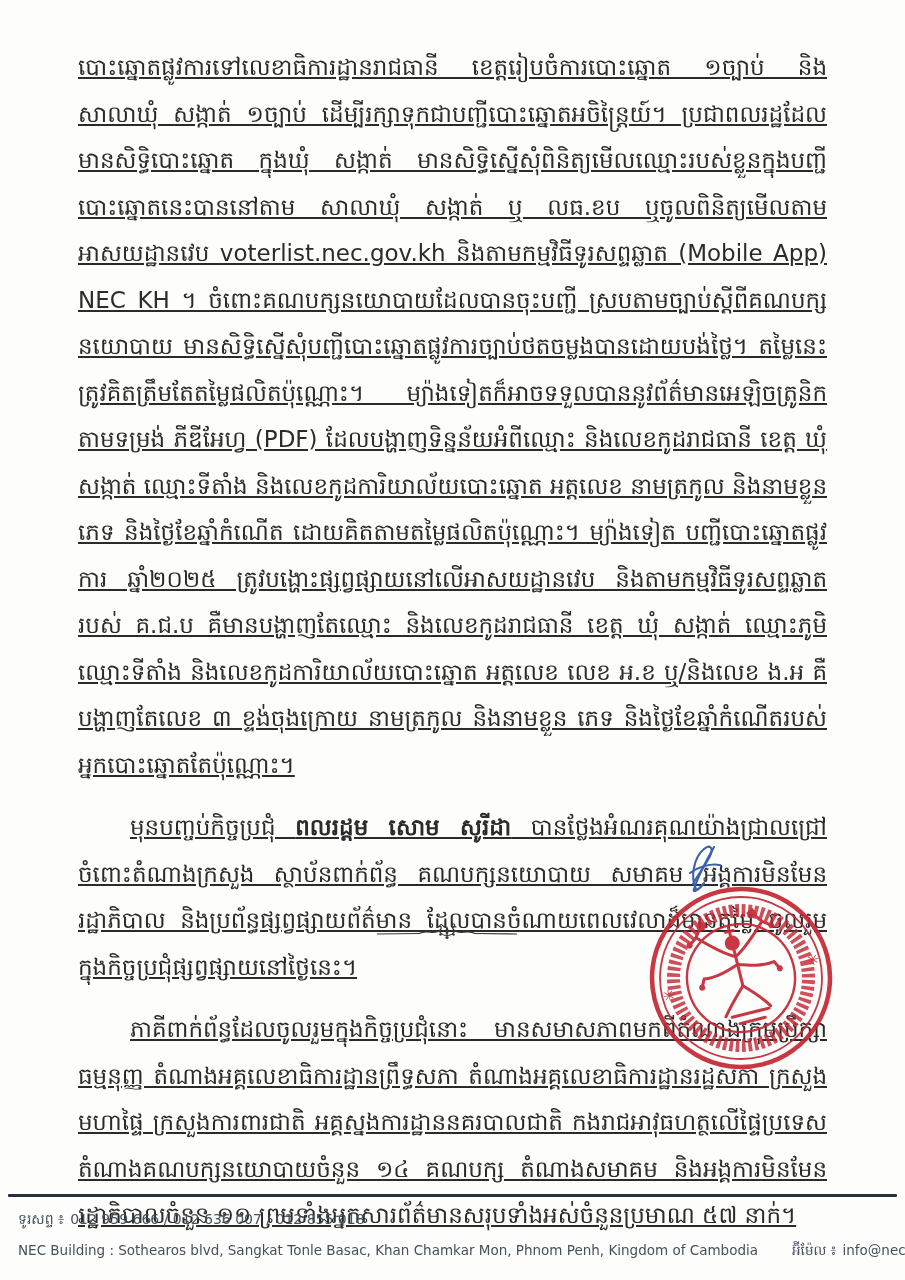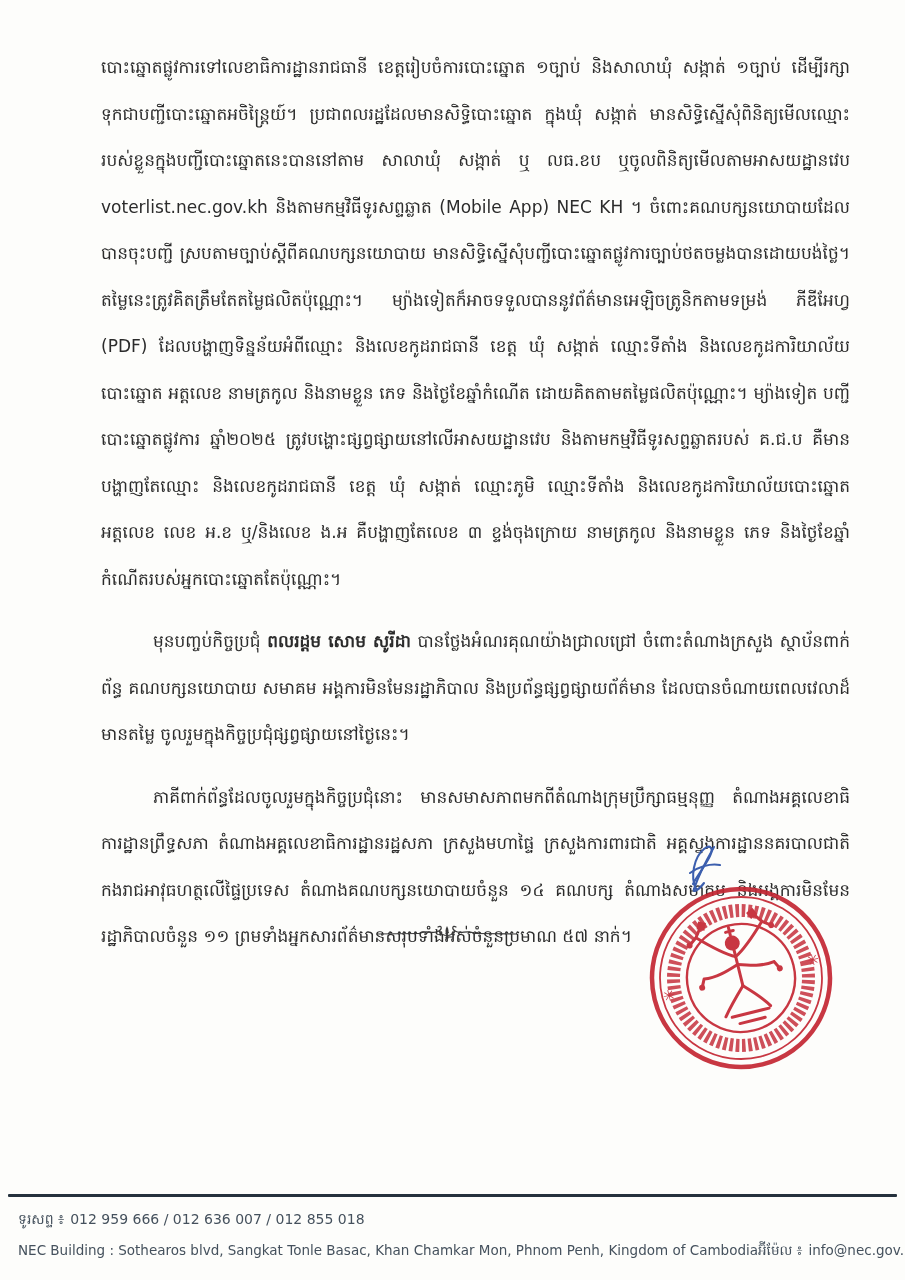--- a/index.html
+++ b/index.html
@@ -12,24 +12,25 @@
   html,body{background:#e8e8e6;}
   .page{
     position:relative;
     width:905px;height:1280px;
     margin:0 auto;
     background:#fdfdfb;
     overflow:hidden;
     font-family:"DejaVu Sans","Liberation Sans",sans-serif;
   }
   .content{
-    position:absolute;left:101px;top:44px;width:749px;
+    position:absolute;left:78px;top:44px;width:749px;
     color:var(--body-text);
-    font-size:17px;line-height:46.5px;
+    font-size:23px;line-height:46.5px;
     text-align:justify;
+    text-decoration:underline;
   }
   .para{margin:0;}
   .para.indent{text-indent:52px;margin-top:16px;}
   .bold-name{font-weight:bold;}
   .ornamental-divider{position:absolute;left:377px;top:921px;}
   .seal-wrap{position:absolute;left:645px;top:884px;opacity:0.92;}
   .signature-wrap{position:absolute;left:686px;top:843px;}
   .page-number{
     position:absolute;top:1152px;left:0;width:100%;
     text-align:center;font-size:16px;color:#333;
@@ -38,21 +39,21 @@
     position:absolute;top:1194px;left:8px;right:8px;height:3px;
     background:#25313d;border-radius:1px;
   }
   .footer-line{
     position:absolute;left:0;width:100%;
     padding:0 18px;
     display:flex;align-items:baseline;
     color:var(--footer-text);
   }
   .footer-line-1{top:1204px;justify-content:space-between;font-size:14px;line-height:30px;}
-  .footer-line-2{top:1236px;justify-content:flex-start;font-size:13.5px;line-height:28px;}
+  .footer-line-2{top:1236px;justify-content:flex-start;gap:34px;font-size:13.5px;line-height:28px;}
   .footer-pair{white-space:nowrap;}
   .footer-pair .lbl{margin-right:6px;}
 </style>
 </head>
 <body>
 
 <div class="page">
 
   <div class="content">
     <p class="para"><span>បោះឆ្នោតផ្លូវការទៅលេខាធិការដ្ឋានរាជធានី ខេត្តរៀបចំការបោះឆ្នោត ១ច្បាប់ និងសាលាឃុំ សង្កាត់ ១ច្បាប់ ដើម្បីរក្សាទុកជាបញ្ជីបោះឆ្នោតអចិន្ត្រៃយ៍។ ប្រជាពលរដ្ឋដែលមានសិទ្ធិបោះឆ្នោត ក្នុងឃុំ សង្កាត់ មានសិទ្ធិស្នើសុំពិនិត្យមើលឈ្មោះរបស់ខ្លួនក្នុងបញ្ជីបោះឆ្នោតនេះបាននៅតាម សាលាឃុំ សង្កាត់ ឬ លធ.ខប ឬចូលពិនិត្យមើលតាមអាសយដ្ឋានវេប voterlist.nec.gov.kh និងតាមកម្មវិធីទូរសព្ទឆ្លាត (Mobile App) NEC KH ។ ចំពោះគណបក្សនយោបាយដែលបានចុះបញ្ជី ស្របតាមច្បាប់ស្តីពីគណបក្សនយោបាយ មានសិទ្ធិស្នើសុំបញ្ជីបោះឆ្នោតផ្លូវការច្បាប់ថតចម្លងបានដោយបង់ថ្លៃ។ តម្លៃនេះត្រូវគិតត្រឹមតែតម្លៃផលិតប៉ុណ្ណោះ។ ម្យ៉ាងទៀតក៏អាចទទួលបាននូវព័ត៌មានអេឡិចត្រូនិកតាមទម្រង់ ភីឌីអែហ្វ (PDF) ដែលបង្ហាញទិន្នន័យអំពីឈ្មោះ និងលេខកូដរាជធានី ខេត្ត ឃុំ សង្កាត់ ឈ្មោះទីតាំង និងលេខកូដការិយាល័យបោះឆ្នោត អត្តលេខ នាមត្រកូល និងនាមខ្លួន ភេទ និងថ្ងៃខែឆ្នាំកំណើត ដោយគិតតាមតម្លៃផលិតប៉ុណ្ណោះ។ ម្យ៉ាងទៀត បញ្ជីបោះឆ្នោតផ្លូវការ ឆ្នាំ២០២៥ ត្រូវបង្ហោះផ្សព្វផ្សាយនៅលើអាសយដ្ឋានវេប និងតាមកម្មវិធីទូរសព្ទឆ្លាតរបស់ គ.ជ.ប គឺមានបង្ហាញតែឈ្មោះ និងលេខកូដរាជធានី ខេត្ត ឃុំ សង្កាត់ ឈ្មោះភូមិ ឈ្មោះទីតាំង និងលេខកូដការិយាល័យបោះឆ្នោត អត្តលេខ លេខ អ.ខ ឬ/និងលេខ ង.អ គឺបង្ហាញតែលេខ ៣ ខ្ទង់ចុងក្រោយ នាមត្រកូល និងនាមខ្លួន ភេទ និងថ្ងៃខែឆ្នាំកំណើតរបស់អ្នកបោះឆ្នោតតែប៉ុណ្ណោះ។</span></p>

